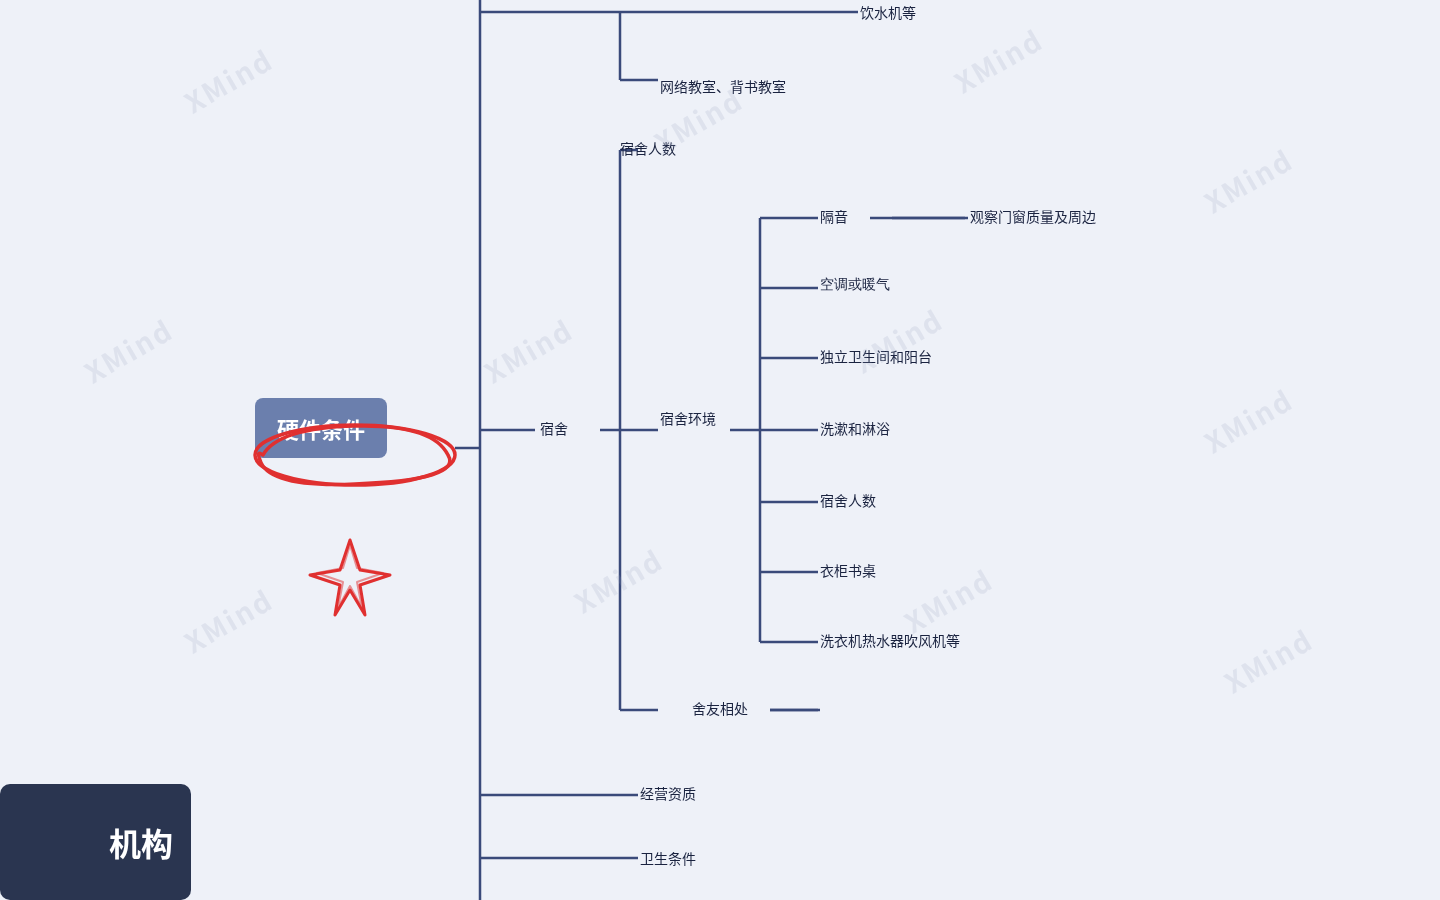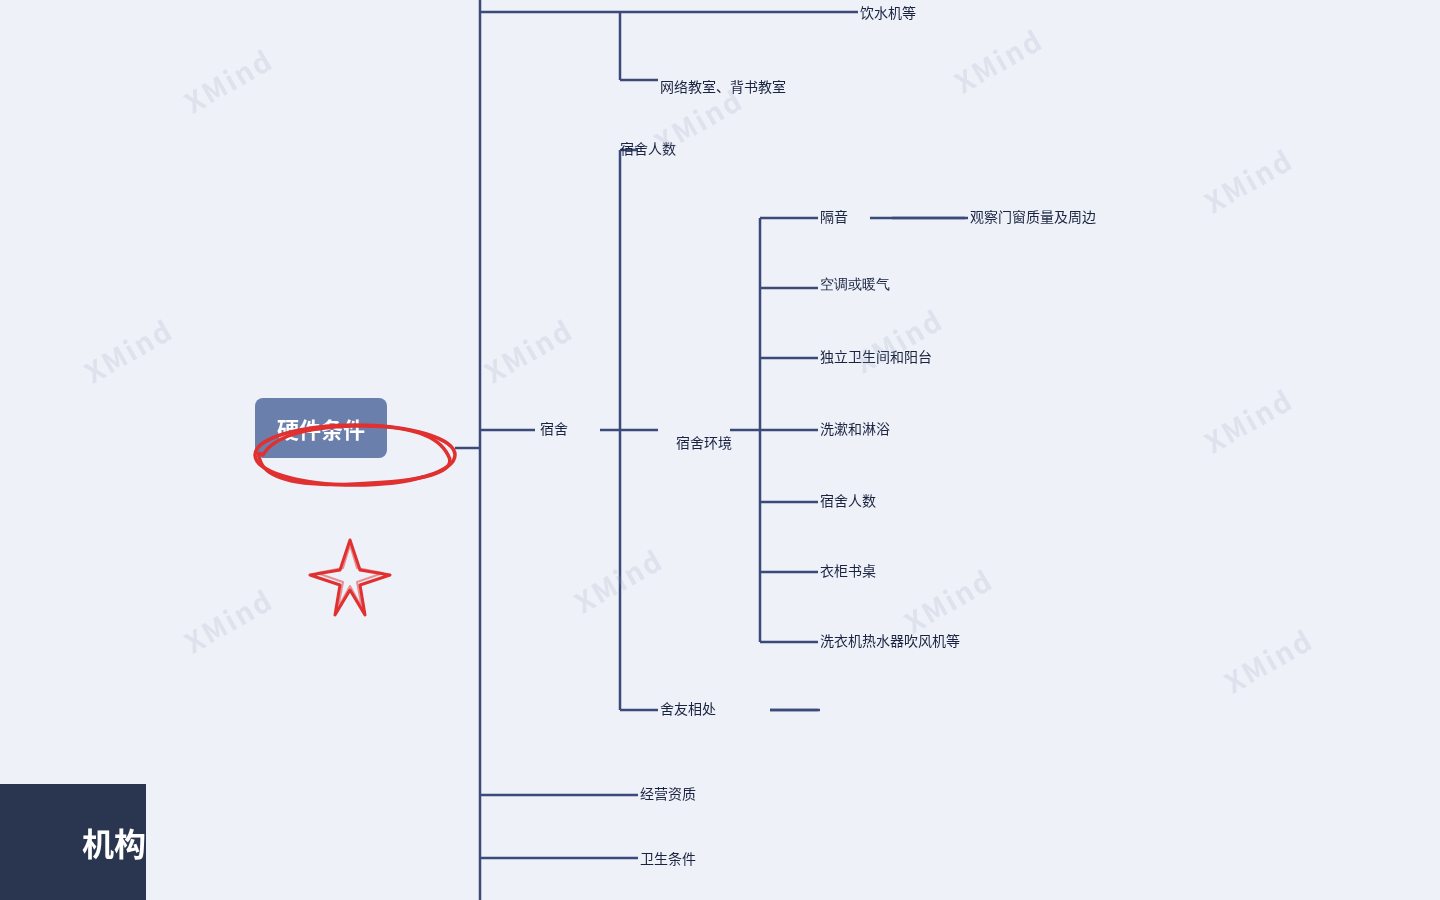--- a/index.html
+++ b/index.html
@@ -50,27 +50,29 @@
       font-weight: 700;
       white-space: nowrap;
       z-index: 5;
     }
 
     
     .bottom-node {
       position: absolute;
       left: 0;
       bottom: 0;
-      width: 146px;
+      width: 191px;
       height: 116px;
       background: #2a3550;
       display: flex;
       align-items: center;
       justify-content: flex-end;
+      padding-right: 18px;
       z-index: 5;
+      border-radius: 10px;
     }
     .bottom-node span {
       color: #fff;
       font-size: 32px;
       font-weight: 700;
     }
 
     
     .mindmap-svg {
       position: absolute;
@@ -189,39 +191,39 @@
   </svg>
 
   <div class="node-label" style="left:860px; top:2px;">饮水机等</div>
 
   <div class="node-label" style="left:660px; top:76px;">网络教室、背书教室</div>
 
   <div class="node-label" style="left:620px; top:138px;">宿舍人数</div>
 
   <div class="node-label" style="left:540px; top:418px;">宿舍</div>
 
-  <div class="node-label" style="left:660px; top:432px;margin-left:16px;">宿舍环境</div>
+  <div class="node-label" style="left:660px; top:408px;">宿舍环境</div>
 
   <div class="node-label" style="left:820px; top:206px;">隔音</div>
 
   <div class="node-label" style="left:970px; top:206px;">观察门窗质量及周边</div>
 
   <div class="node-label" style="left:820px; top:276px;font-family:Liberation Serif, serif;">空调或暖气</div>
 
   <div class="node-label" style="left:820px; top:346px;">独立卫生间和阳台</div>
 
   <div class="node-label" style="left:820px; top:418px;">洗漱和淋浴</div>
 
   <div class="node-label" style="left:820px; top:490px;">宿舍人数</div>
 
   <div class="node-label" style="left:820px; top:560px;">衣柜书桌</div>
 
   <div class="node-label" style="left:820px; top:630px;">洗衣机热水器吹风机等</div>
 
-  <div class="node-label" style="left:660px; top:698px;">舍友相处</div>
+  <div class="node-label" style="left:692px; top:698px;">舍友相处</div>
 
 
   <div class="node-label" style="left:640px; top:783px;">经营资质</div>
 
   <div class="node-label" style="left:640px; top:848px;">卫生条件</div>
 
   <svg style="position:absolute;left:870px;top:206px;width:100px;height:24px;z-index:4;">
     <line x1="0" y1="12" x2="95" y2="12" stroke="#3a4a7a" stroke-width="2.5"></line>
   </svg>
 

